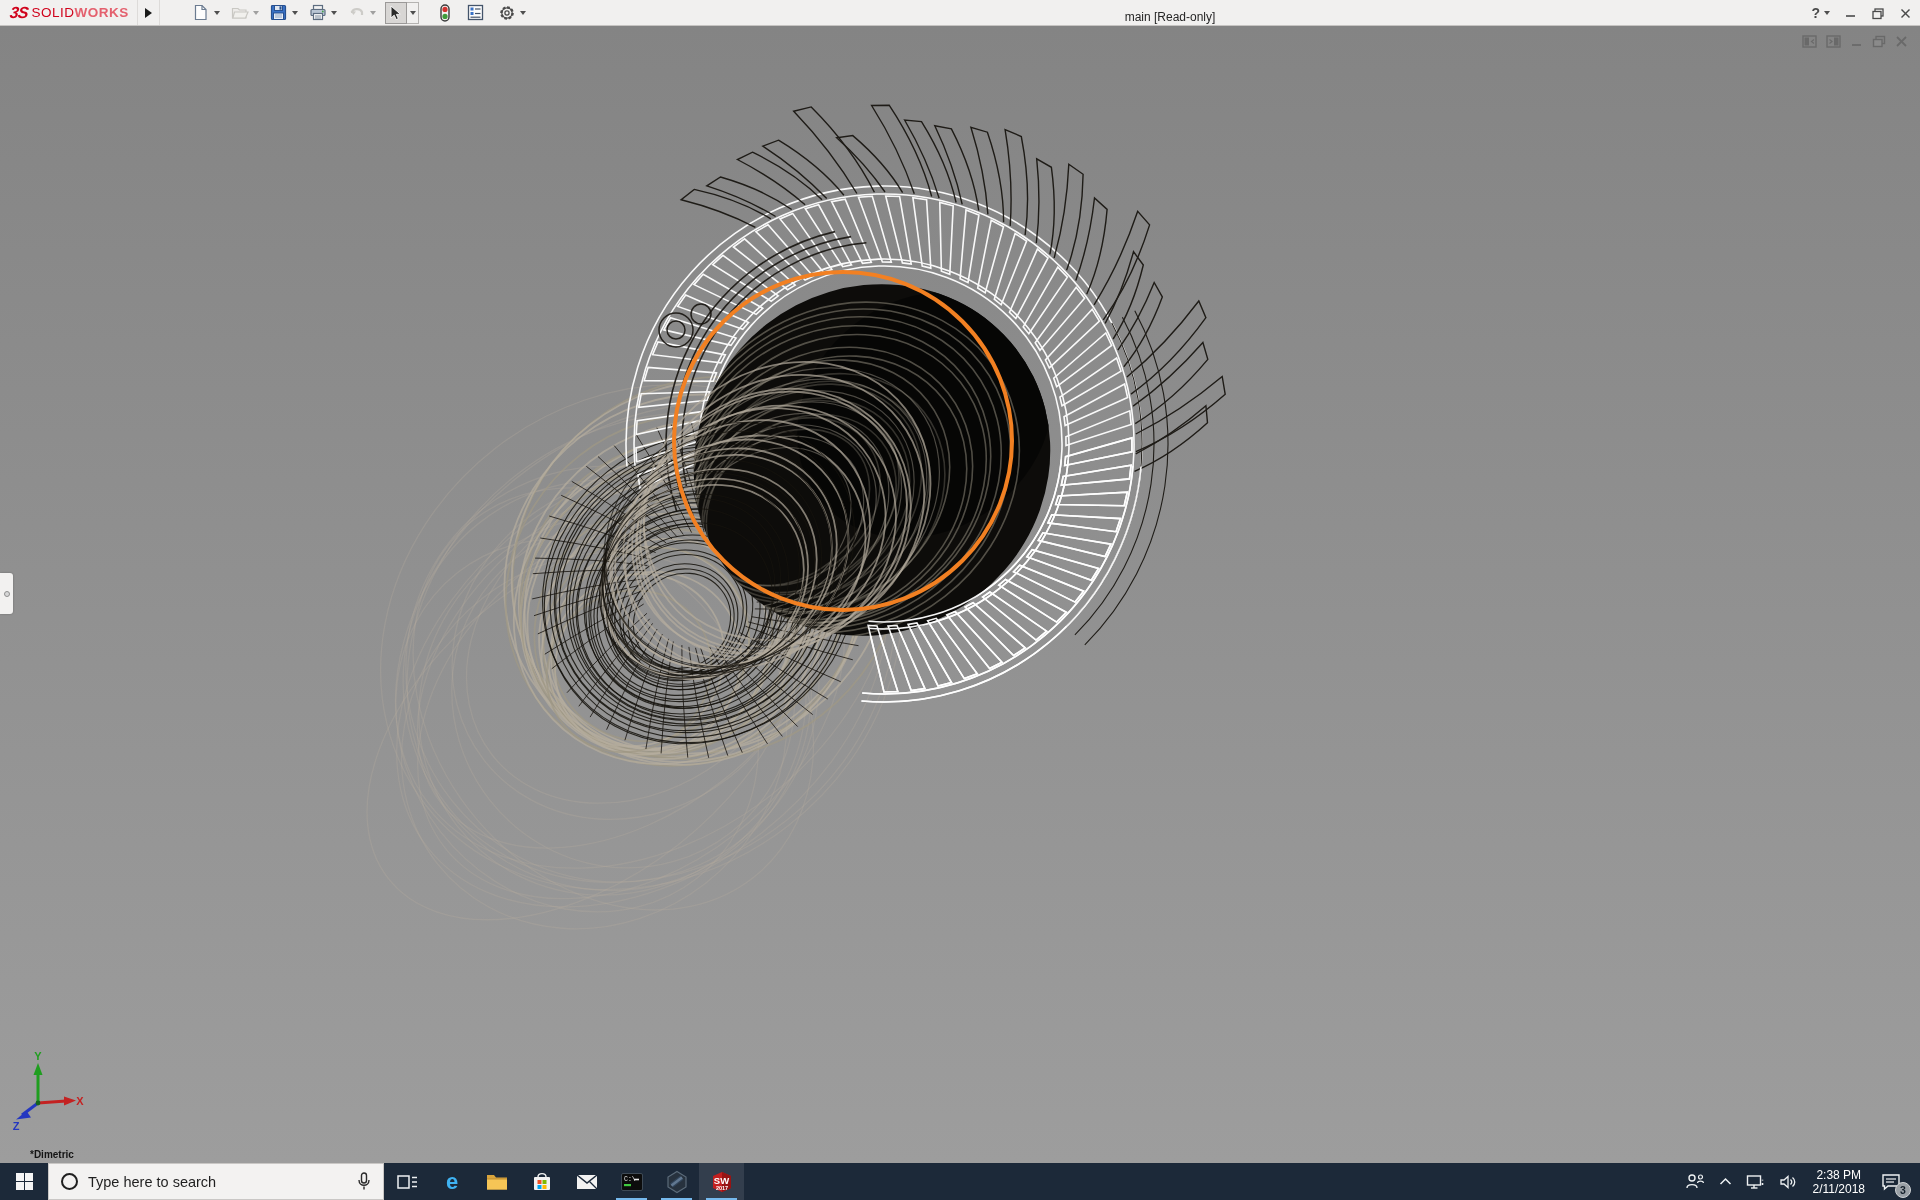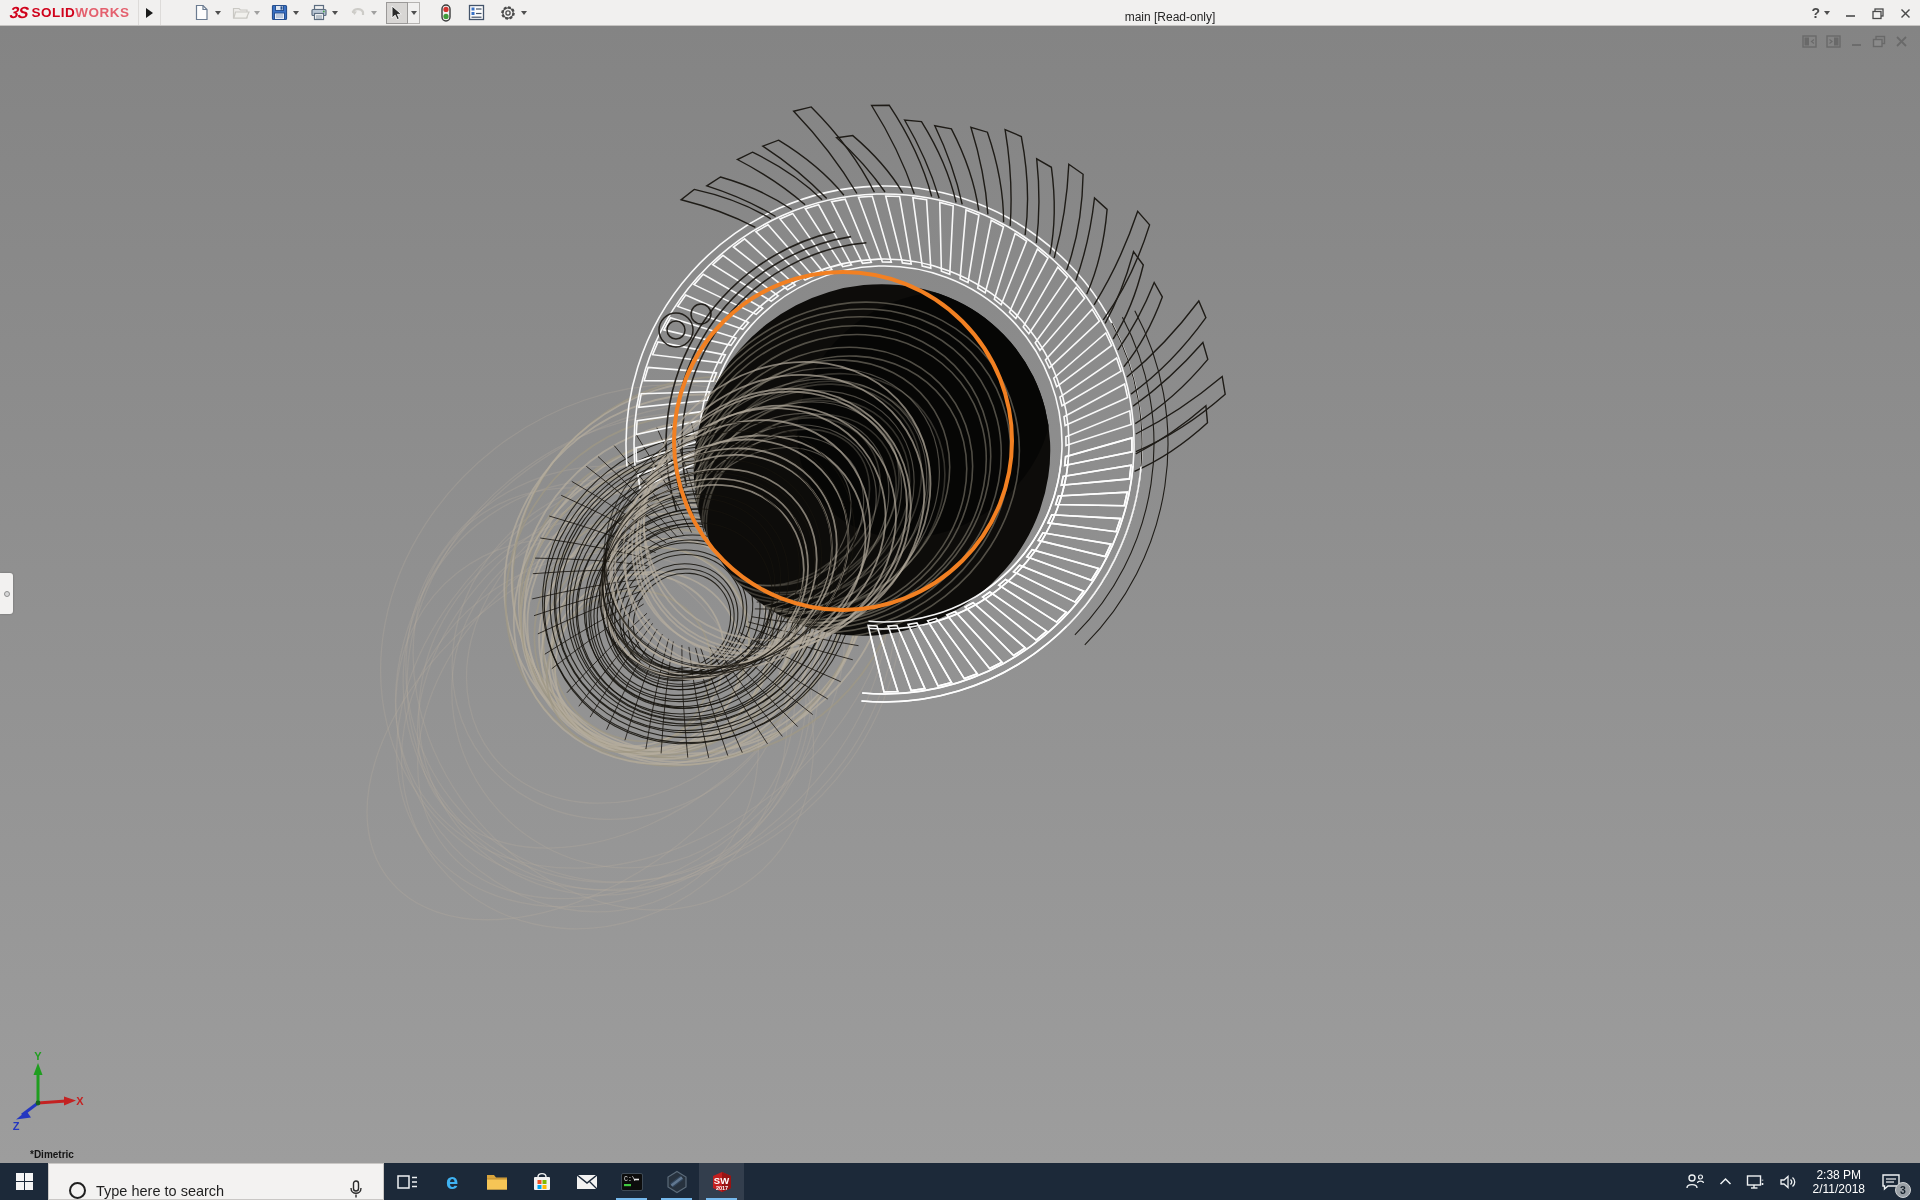--- a/index.html
+++ b/index.html
@@ -8,21 +8,21 @@
   body { position:relative; background:#8f8f8f; }
 
   
   .titlebar { position:absolute; top:0; left:0; width:1920px; height:26px;
     background:#f1f0ef; border-bottom:1px solid #c6c4c2;
     display:flex; align-items:center; font-size:12px; color:#333; z-index:30; }
   .brand { display:flex; align-items:baseline; padding:0 8px 0 10px; height:100%;
     align-items:center; border-right:1px solid #dddbd9; }
   .brand-mark { font-style:italic; font-weight:bold; font-size:16px; color:#d0021b;
     letter-spacing:-1px; margin-right:4px; transform:skewX(-8deg); }
-  .brand-solid { font-weight:bold; font-size:13.5px; color:#d0021b; letter-spacing:.5px; }
+  .brand-solid { font-weight:normal; font-size:13.5px; color:#d0021b; letter-spacing:.5px; }
   .brand-works { font-weight:bold; font-size:13.5px; color:#e4606e; letter-spacing:.5px; }
   .expander { width:22px; height:100%; display:flex; align-items:center; justify-content:center;
     border-right:1px solid #dddbd9; cursor:pointer; }
   .tri-right { width:0; height:0; border-left:7px solid #1a1a1a;
     border-top:5px solid transparent; border-bottom:5px solid transparent; }
   .tools { display:flex; align-items:center; margin-left:30px; }
   .tb-group { display:flex; align-items:center; margin-right:9px; }
   .tb-btn { width:22px; height:22px; display:flex; align-items:center; justify-content:center; }
   .tb-btn.pressed { background:#d8d6d4; border:1px solid #9b9998; }
   .caret-down { width:0; height:0; border-top:4px solid #4f4f4f;
@@ -49,21 +49,21 @@
     background:#d7d7d7; }
   .triad { position:absolute; left:8px; bottom:32px; z-index:5; }
   .orientation { position:absolute; left:30px; bottom:3px; font-size:10px; font-weight:bold;
     color:#141414; z-index:5; }
 
   
   .taskbar { position:absolute; bottom:0; left:0; width:1920px; height:37px;
     background:#1c2939; display:flex; align-items:stretch; color:#eef1f3; z-index:40; }
   .start-btn { width:48px; display:flex; align-items:center; justify-content:center; }
   .search-box { width:336px; background:#f3f2f1; color:#1f1f1f; display:flex;
-    align-items:flex-end; padding:0 20px; gap:10px; border:1px solid #c9c7c5; }
+    align-items:center; padding:0 12px; gap:10px; border:1px solid #c9c7c5; }
   .cortana-ring { width:17px; height:17px; border:2.5px solid #1f1f1f; border-radius:50%; }
   .search-text { font-size:14.5px; color:#1f1f1f; flex:1; }
   .task-apps { display:flex; }
   .app-btn { width:45px; display:flex; align-items:center; justify-content:center;
     position:relative; }
   .app-btn.active { background:rgba(255,255,255,.10);align-items:center; }
   .app-underline { position:absolute; bottom:0; left:7px; right:7px; height:2px;
     background:#76b9ed; }
   .tray { margin-left:auto; display:flex; align-items:center; }
   .tray-item { padding:0 7px; display:flex; align-items:center; height:100%; }

